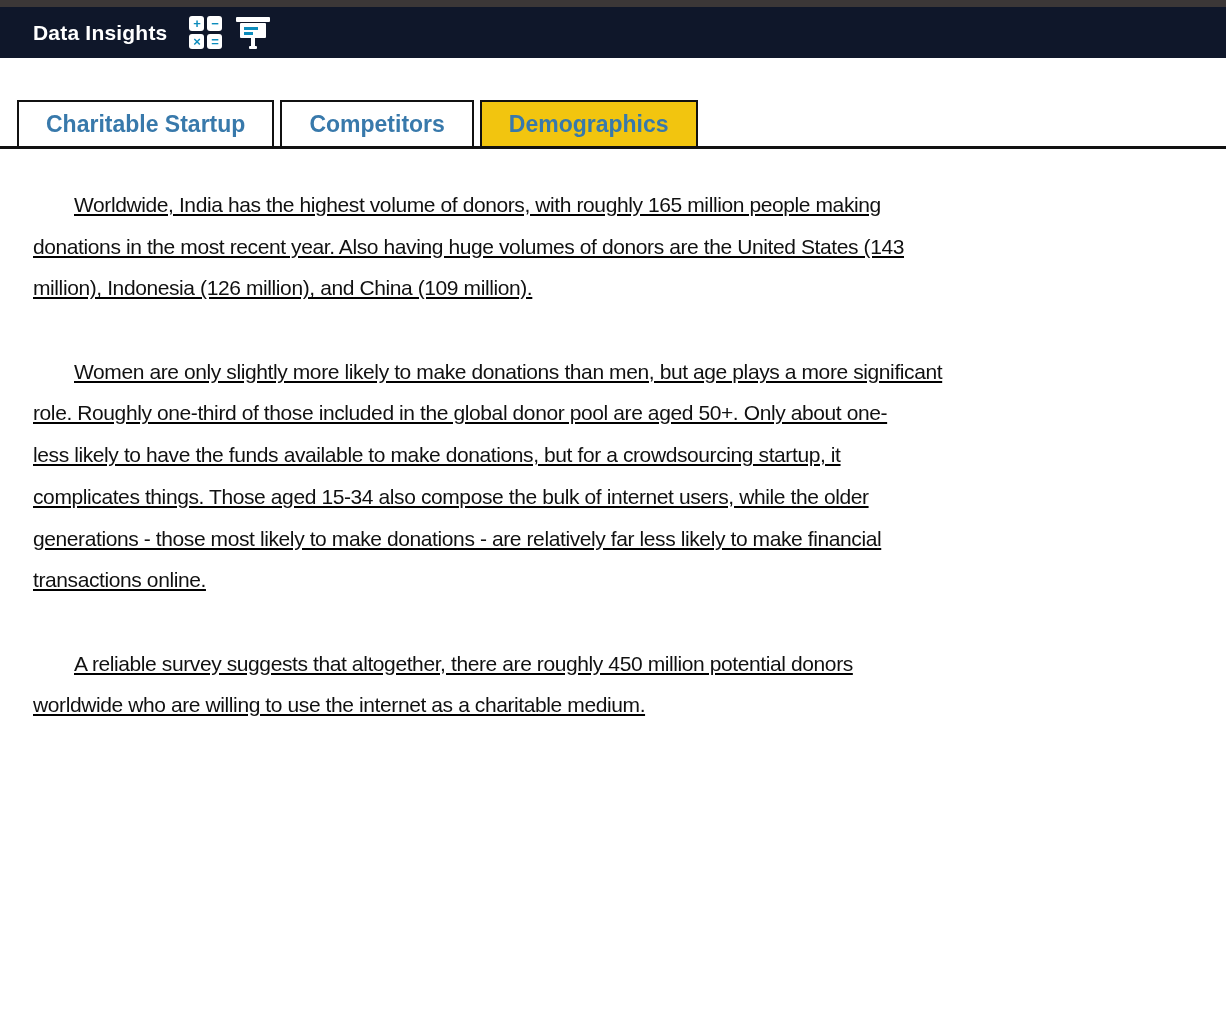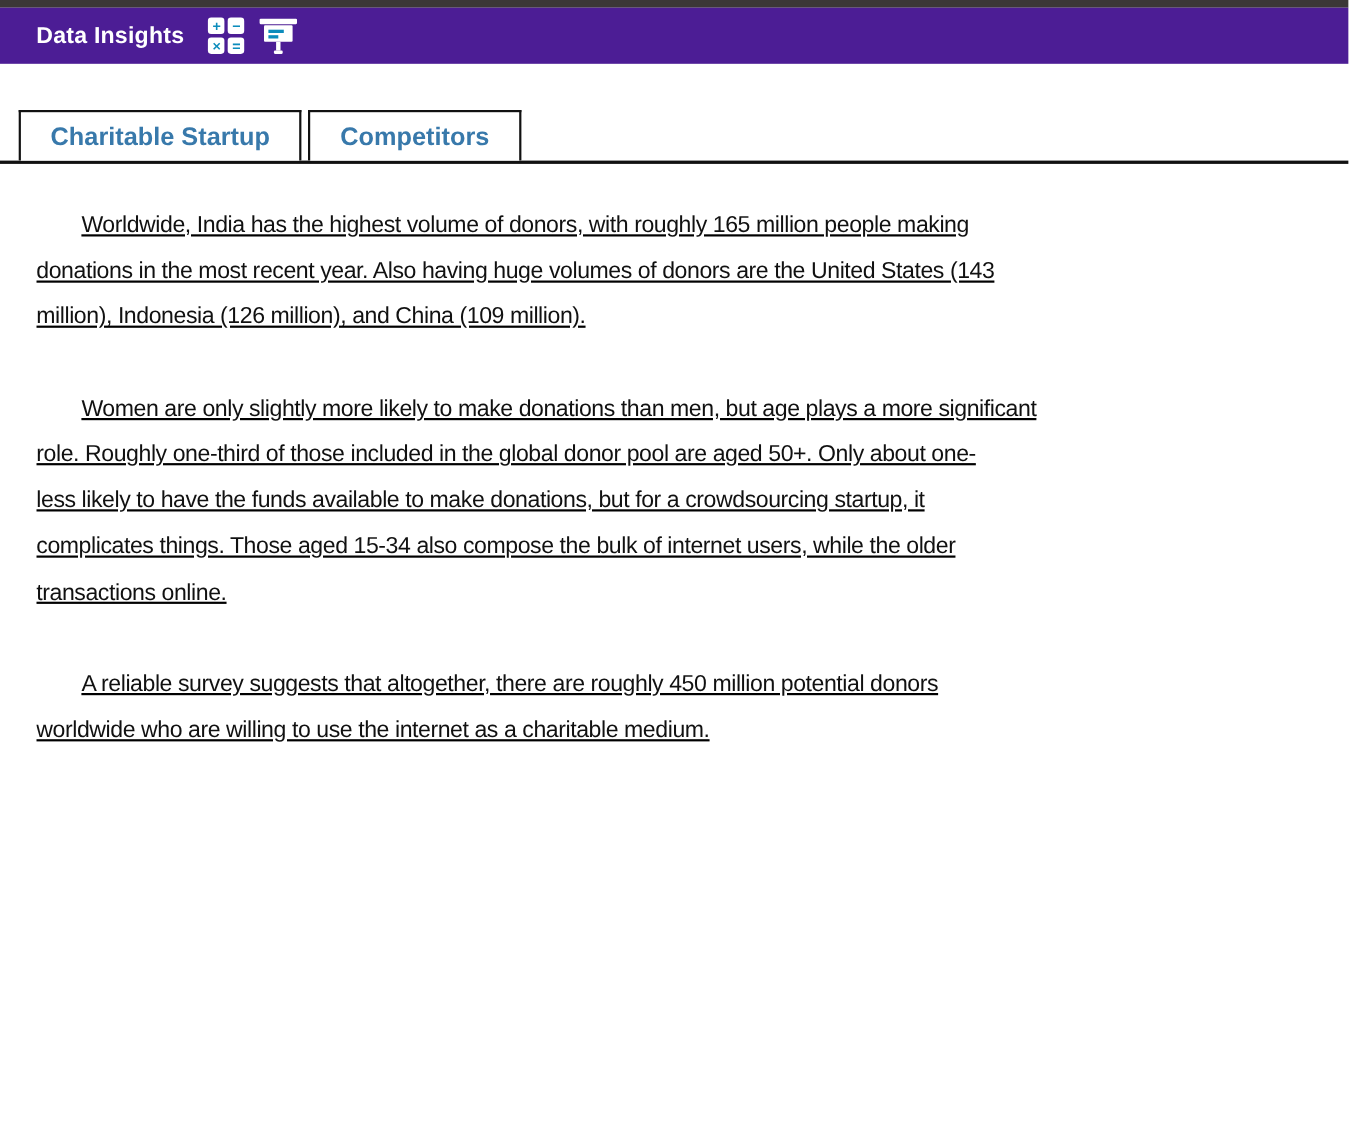--- a/index.html
+++ b/index.html
@@ -14,21 +14,21 @@
 
   
   .top-strip {
     width: 100%;
     height: 7px;
     background: #3b3737;
   }
   .header-bar {
     width: 100%;
     height: 51px;
-    background: #4c1d95;
+    background: #0f172a;
     display: flex;
     align-items: center;
     padding-left: 33px;
     box-sizing: border-box;
   }
   .header-title {
     color: #ffffff;
     font-size: 21px;
     font-weight: 600;
     letter-spacing: 0.2px;
@@ -173,32 +173,34 @@
       <span class="present-line2"></span>
     </span>
     <span class="present-stem"></span>
     <span class="present-foot"></span>
   </span>
 </div>
 
 <div class="tabs-wrap">
   <div class="tab">Charitable Startup</div>
   <div class="tab">Competitors</div>
+  <div class="tab active">Demographics</div>
 </div>
 
 <div class="content">
     <div class="para">
       <div class="line indent">Worldwide, India has the highest volume of donors, with roughly 165 million people making</div>
       <div class="line">donations in the most recent year. Also having huge volumes of donors are the United States (143</div>
       <div class="line">million), Indonesia (126 million), and China (109 million).</div>
     </div>
     <div class="para">
       <div class="line indent">Women are only slightly more likely to make donations than men, but age plays a more significant</div>
       <div class="line">role. Roughly one-third of those included in the global donor pool are aged 50+. Only about one-</div>
       <div class="line">less likely to have the funds available to make donations, but for a crowdsourcing startup, it</div>
       <div class="line">complicates things. Those aged 15-34 also compose the bulk of internet users, while the older</div>
+      <div class="line">generations - those most likely to make donations - are relatively far less likely to make financial</div>
       <div class="line">transactions online.</div>
     </div>
     <div class="para">
       <div class="line indent">A reliable survey suggests that altogether, there are roughly 450 million potential donors</div>
       <div class="line">worldwide who are willing to use the internet as a charitable medium.</div>
     </div>
   </div>
 
 </body></html>

